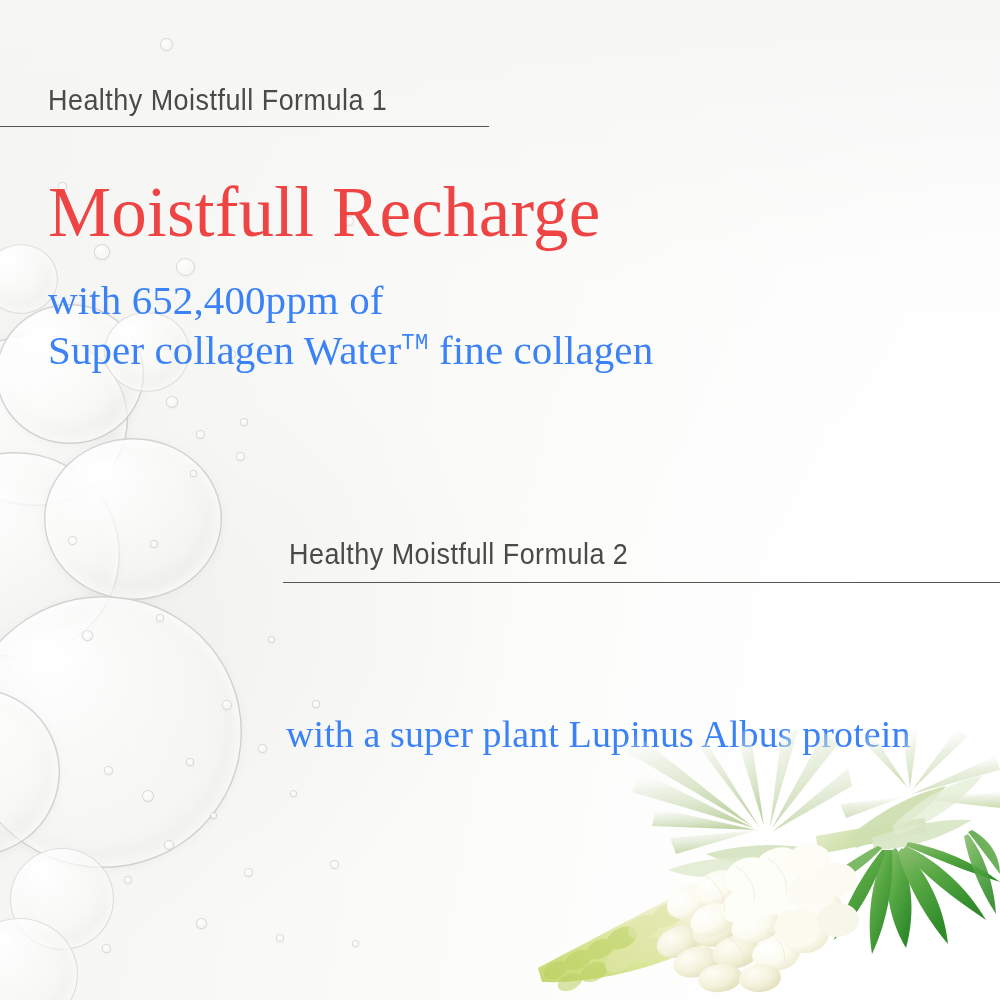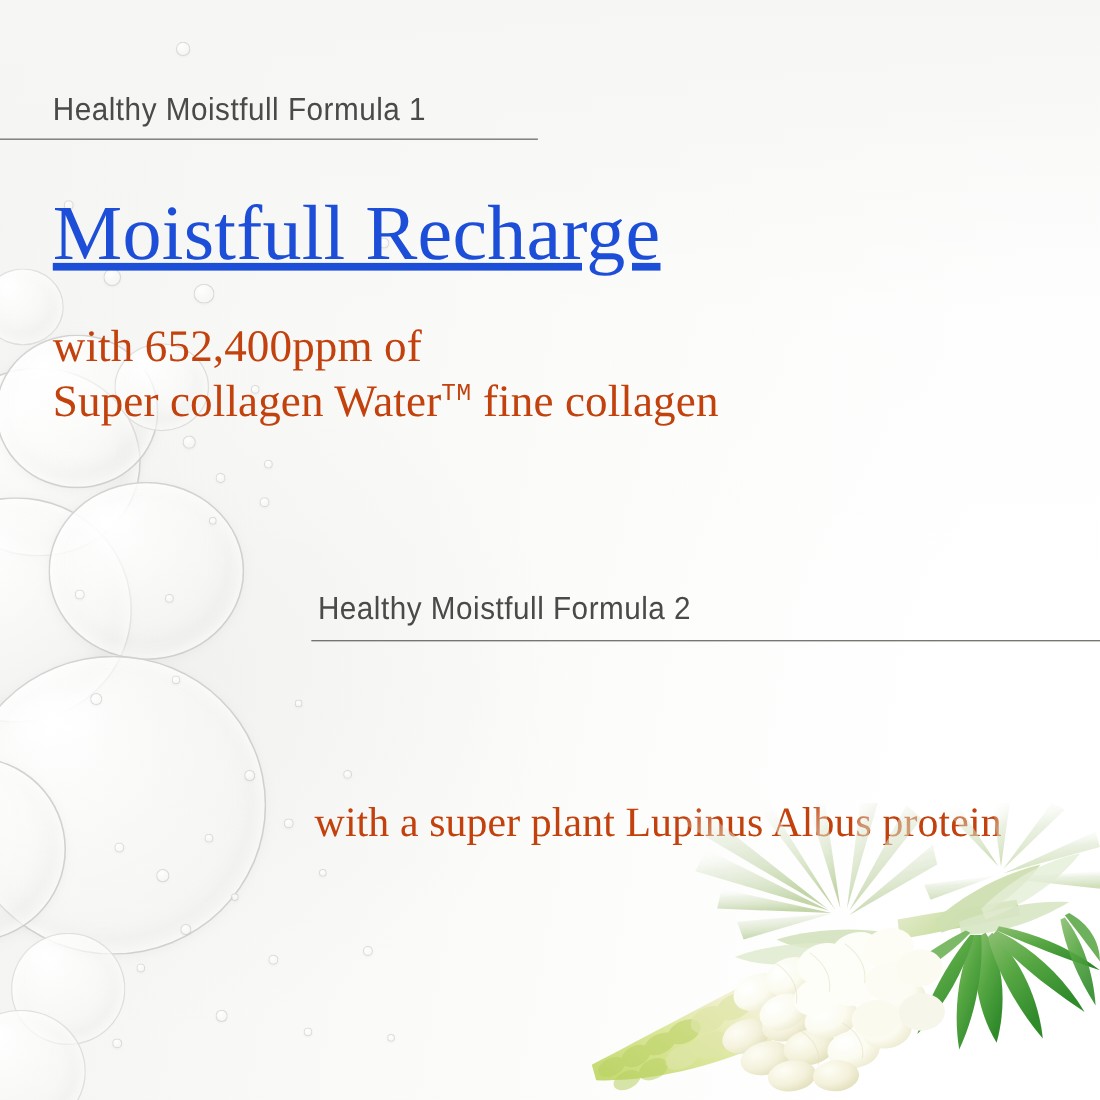--- a/index.html
+++ b/index.html
@@ -85,33 +85,31 @@
   }
   .rule {
     position: absolute;
     height: 0;
     border-top: 1.3px solid #56554f;
   }
   .headline {
     position: absolute;
     font-family: "Liberation Serif", serif;
     font-weight: 400;
-    color: #1d4ed8;
+    color: #ef4444;
     white-space: nowrap;
     letter-spacing: 0.2px;
-    text-decoration: underline;
   }
   .subline {
     position: absolute;
     font-family: "Liberation Serif", serif;
     font-weight: 400;
-    color: #c2410c;
+    color: #3b82f6;
     white-space: nowrap;
     letter-spacing: 0.1px;
-    margin-top: 14px;
   }
   .subline .tm {
     font-size: 0.54em;
     vertical-align: super;
     letter-spacing: 0.5px;
     font-family: Liberation Mono, monospace;
   }
 
   
   #kicker1  { left: 48px;  top: 84px;  font-size: 29px; }

